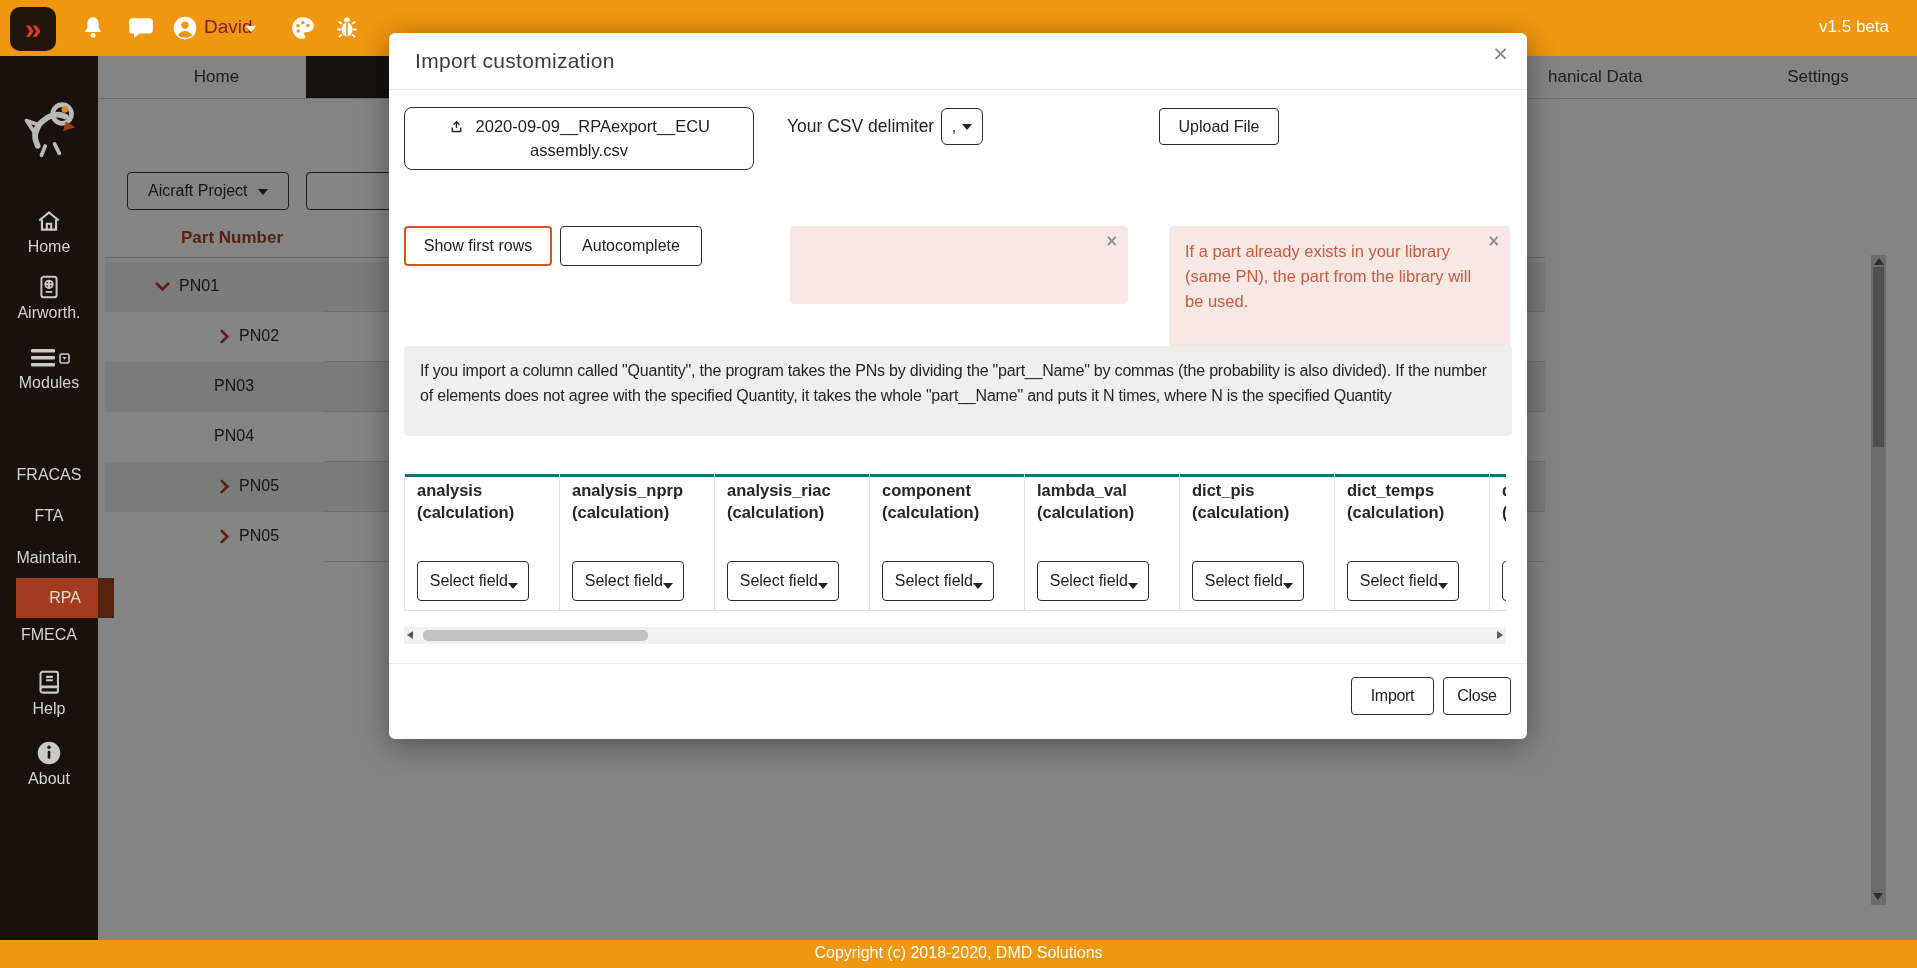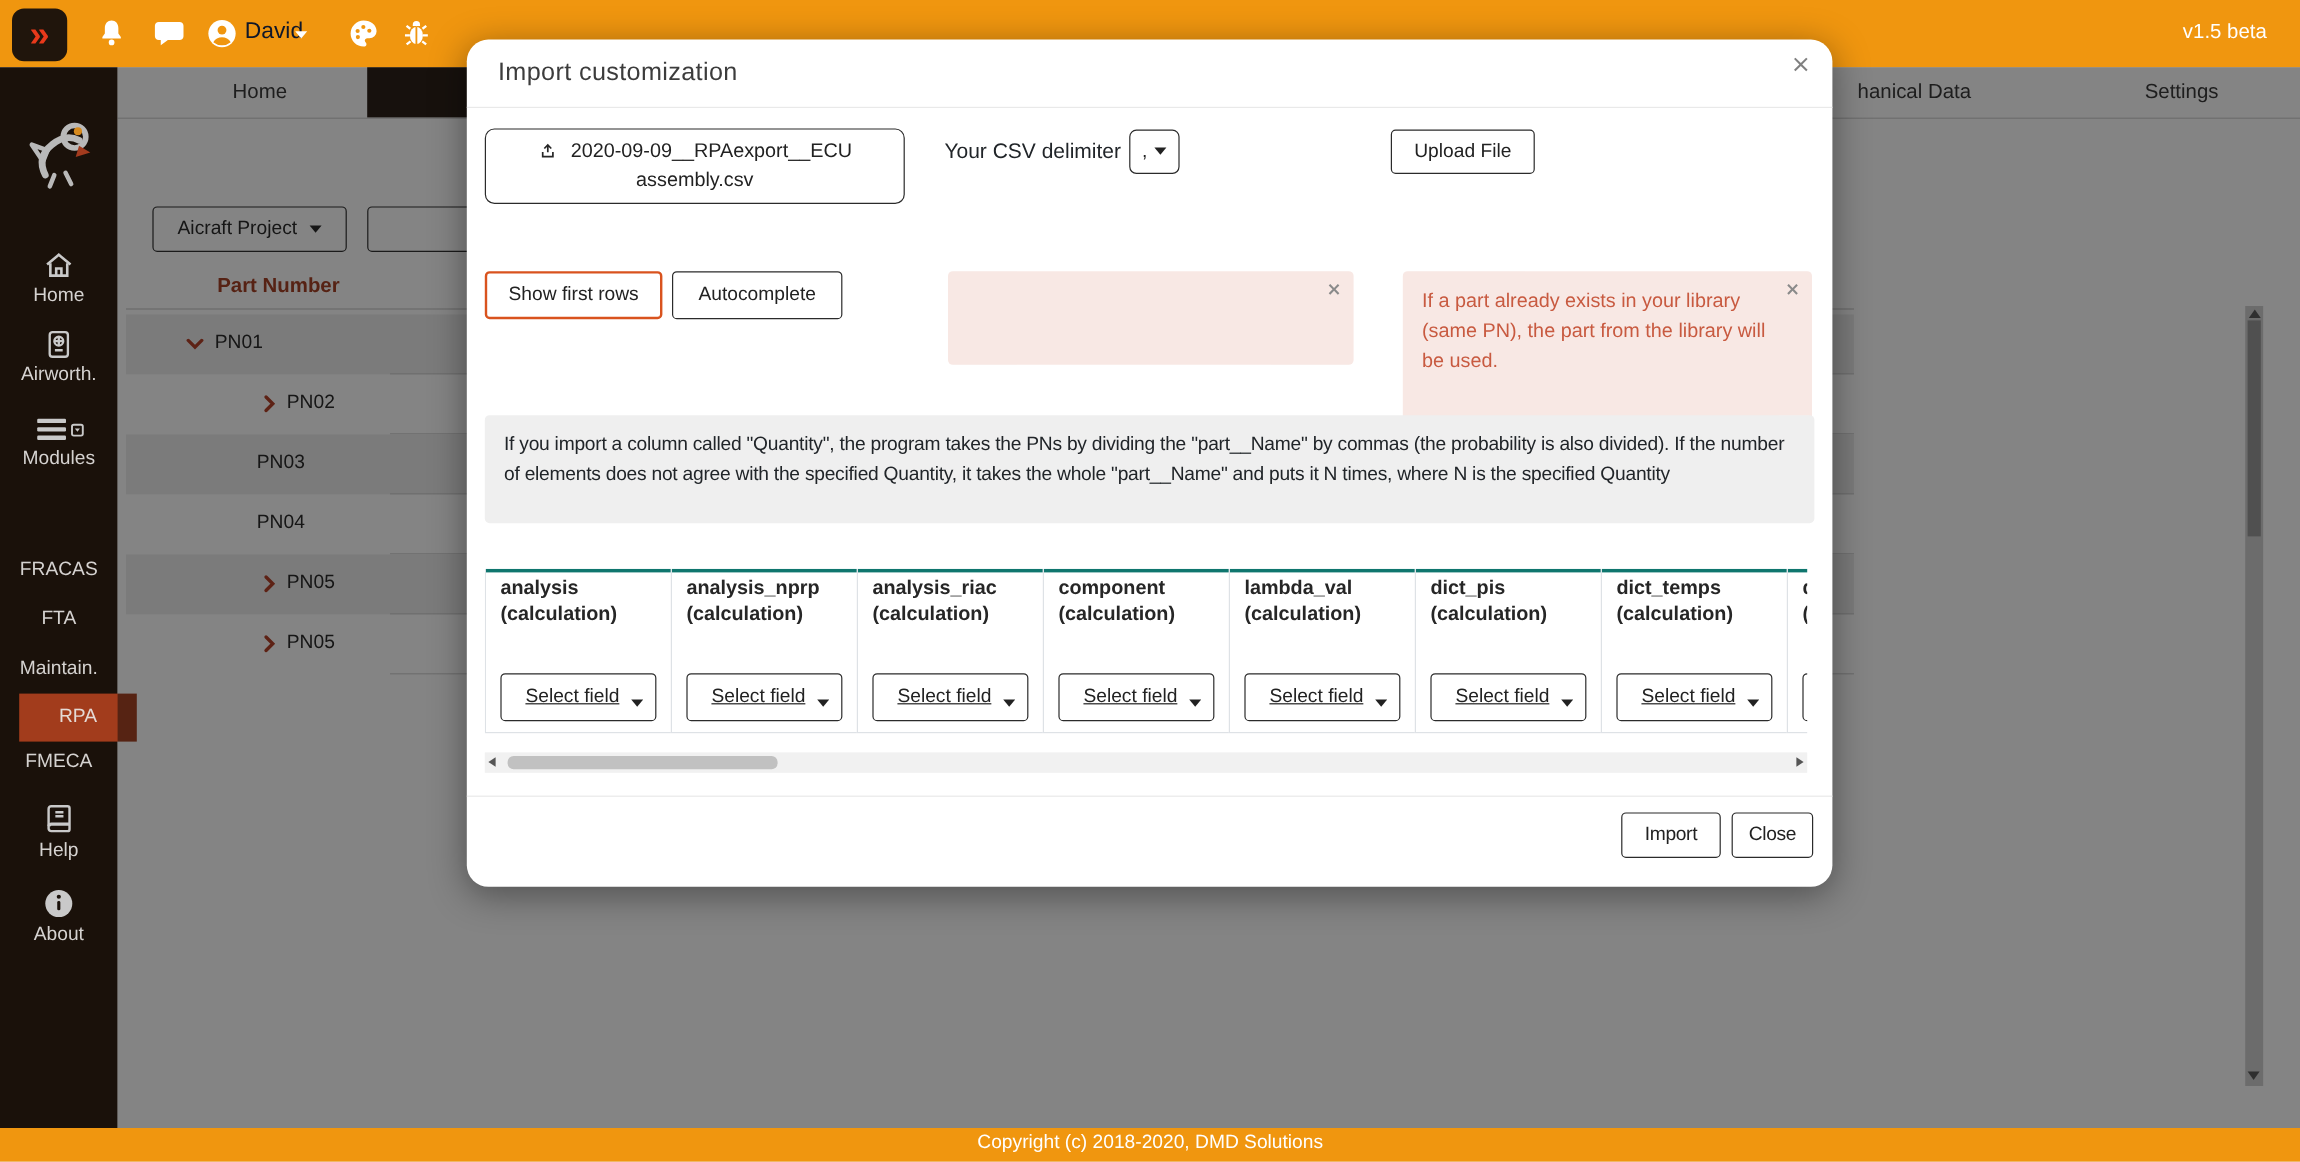--- a/index.html
+++ b/index.html
@@ -5,21 +5,21 @@
   * { margin:0; padding:0; box-sizing:border-box; }
   html,body { width:1917px; height:968px; overflow:hidden; background:#fff;
               font-family:"Liberation Sans", sans-serif; }
 
   
   #topbar { position:absolute; left:0; top:0; width:1917px; height:56px; background:#F0960F; z-index:3; }
   #toggle-btn { position:absolute; left:10px; top:7px; width:46px; height:44px; background:#20150C;
                 border:none; border-radius:10px; color:#E8391B; font-size:30px; font-weight:bold;
                 line-height:40px; text-align:center; cursor:pointer; }
   .tb-ic { position:absolute; top:15px; width:26px; height:26px; }
-  #user-name { position:absolute; left:204px; top:16px; color:#0f172a; font-size:19px; }
+  #user-name { position:absolute; left:204px; top:16px; color:#7f1d1d; font-size:19px; }
   .caret { display:inline-block; width:0; height:0; border-left:5px solid transparent;
            border-right:5px solid transparent; border-top:6px solid currentColor; vertical-align:middle; }
   #user-caret { position:absolute; left:246px; top:26px; color:#fff; }
   #version-label { position:absolute; right:28px; top:17px; color:#fff; font-size:17px; }
 
   
   #sidebar { position:absolute; left:0; top:56px; width:98px; height:884px; background:#1A110A; z-index:3; }
   .side-item { position:absolute; width:98px; text-align:center; color:#D5D2D0; font-size:16px; cursor:pointer; }
   .side-ic { display:block; margin:0 auto 4px; }
   .side-active { position:absolute; left:0; width:98px; height:40px; background:#A23C1C; color:#E4DAD5;
@@ -49,21 +49,21 @@
   .tri-dn { width:0; height:0; border-left:5px solid transparent; border-right:5px solid transparent; border-top:7px solid #555; margin:3px auto; position:absolute; bottom:2px; left:2px; }
 
   #backdrop { position:absolute; left:98px; top:56px; width:1819px; height:884px; background:rgba(10,10,10,.5); z-index:4; }
 
   
   #footer { position:absolute; left:0; top:940px; width:1917px; height:28px; background:#F0960F; z-index:3;
             color:#fff; font-size:16px; text-align:center; line-height:26px; }
 
   
   #modal { position:absolute; left:389px; top:33px; width:1138px; height:706px; background:#fff;
-           border-radius:18px; box-shadow:0 6px 30px rgba(0,0,0,.4); z-index:10; }
+           border-radius:6px; box-shadow:0 6px 30px rgba(0,0,0,.4); z-index:10; }
   #modal-header { position:absolute; left:0; top:0; width:1138px; height:57px; border-bottom:1px solid #e9e9e9; }
   #modal-title { position:absolute; left:26px; top:16px; font-size:21px; color:#3c3c3c; letter-spacing:.3px; }
   .x-btn { background:none; border:none; color:#808080; cursor:pointer; font-size:20px; line-height:1; font-family:"DejaVu Sans",sans-serif; }
   #modal-close { position:absolute; right:18px; top:10px; }
 
   .outline-btn { background:#fff; border:1px solid #2b2b2b; border-radius:4px; font-size:16px; color:#222;
                  cursor:pointer; font-family:inherit; }
   #file-btn { position:absolute; left:15px; top:74px; width:350px; height:63px; border:1px solid #2b2b2b;
               border-radius:8px; background:#fff; font-size:16.5px; color:#222; cursor:pointer;
               display:flex; flex-direction:column; align-items:center; justify-content:center; line-height:1.45; }
@@ -84,21 +84,21 @@
 
   #info-box { position:absolute; left:15px; top:313px; width:1108px; height:90px; background:#EFEFEF;
               border-radius:4px; padding:13px 16px; font-size:16px; color:#212529; line-height:1.55; letter-spacing:-.2px; }
 
   #col-wrap { position:absolute; left:15px; top:441px; width:1102px; height:140px; overflow:hidden; }
   #col-table { position:absolute; left:0; top:0; width:1240px; display:flex; }
   .col { width:155px; flex:0 0 155px; border-left:1px solid #dee2e6; }
   .col-head { height:79px; border-top:3px solid #0f766e; padding:2px 8px 0 12px; font-size:16.5px;
               font-weight:bold; color:#262626; line-height:1.35; }
   .col-sel { height:58px; border-bottom:1px solid #dee2e6; padding:8px 0 0 12px; }
-  .select-btn { width:130px; height:40px; text-align:center; padding:0 10px;text-decoration:underline; }
+  .select-btn { width:112px; height:40px; text-align:right; padding:0 10px; }
   .select-btn .caret { float:right; margin-top:11px; border-top-color:#222; }
 
   #h-scroll { position:absolute; left:15px; top:594px; width:1102px; height:17px; background:#f1f1f1; cursor:pointer; }
   #h-thumb { position:absolute; left:19px; top:3px; width:225px; height:11px; background:#c1c1c1; border-radius:5px; }
   .tri-l { position:absolute; left:3px; top:4px; width:0; height:0; border-top:4.5px solid transparent; border-bottom:4.5px solid transparent; border-right:6px solid #555; }
   .tri-r { position:absolute; right:3px; top:4px; width:0; height:0; border-top:4.5px solid transparent; border-bottom:4.5px solid transparent; border-left:6px solid #555; }
 
   #modal-divider { position:absolute; left:0; top:630px; width:1138px; border-top:1px solid #e9e9e9; }
   #import-btn { position:absolute; left:962px; top:644px; width:83px; height:38px; letter-spacing:-.3px; }
   #close-btn  { position:absolute; left:1054px; top:644px; width:68px; height:38px; letter-spacing:-.3px; }

